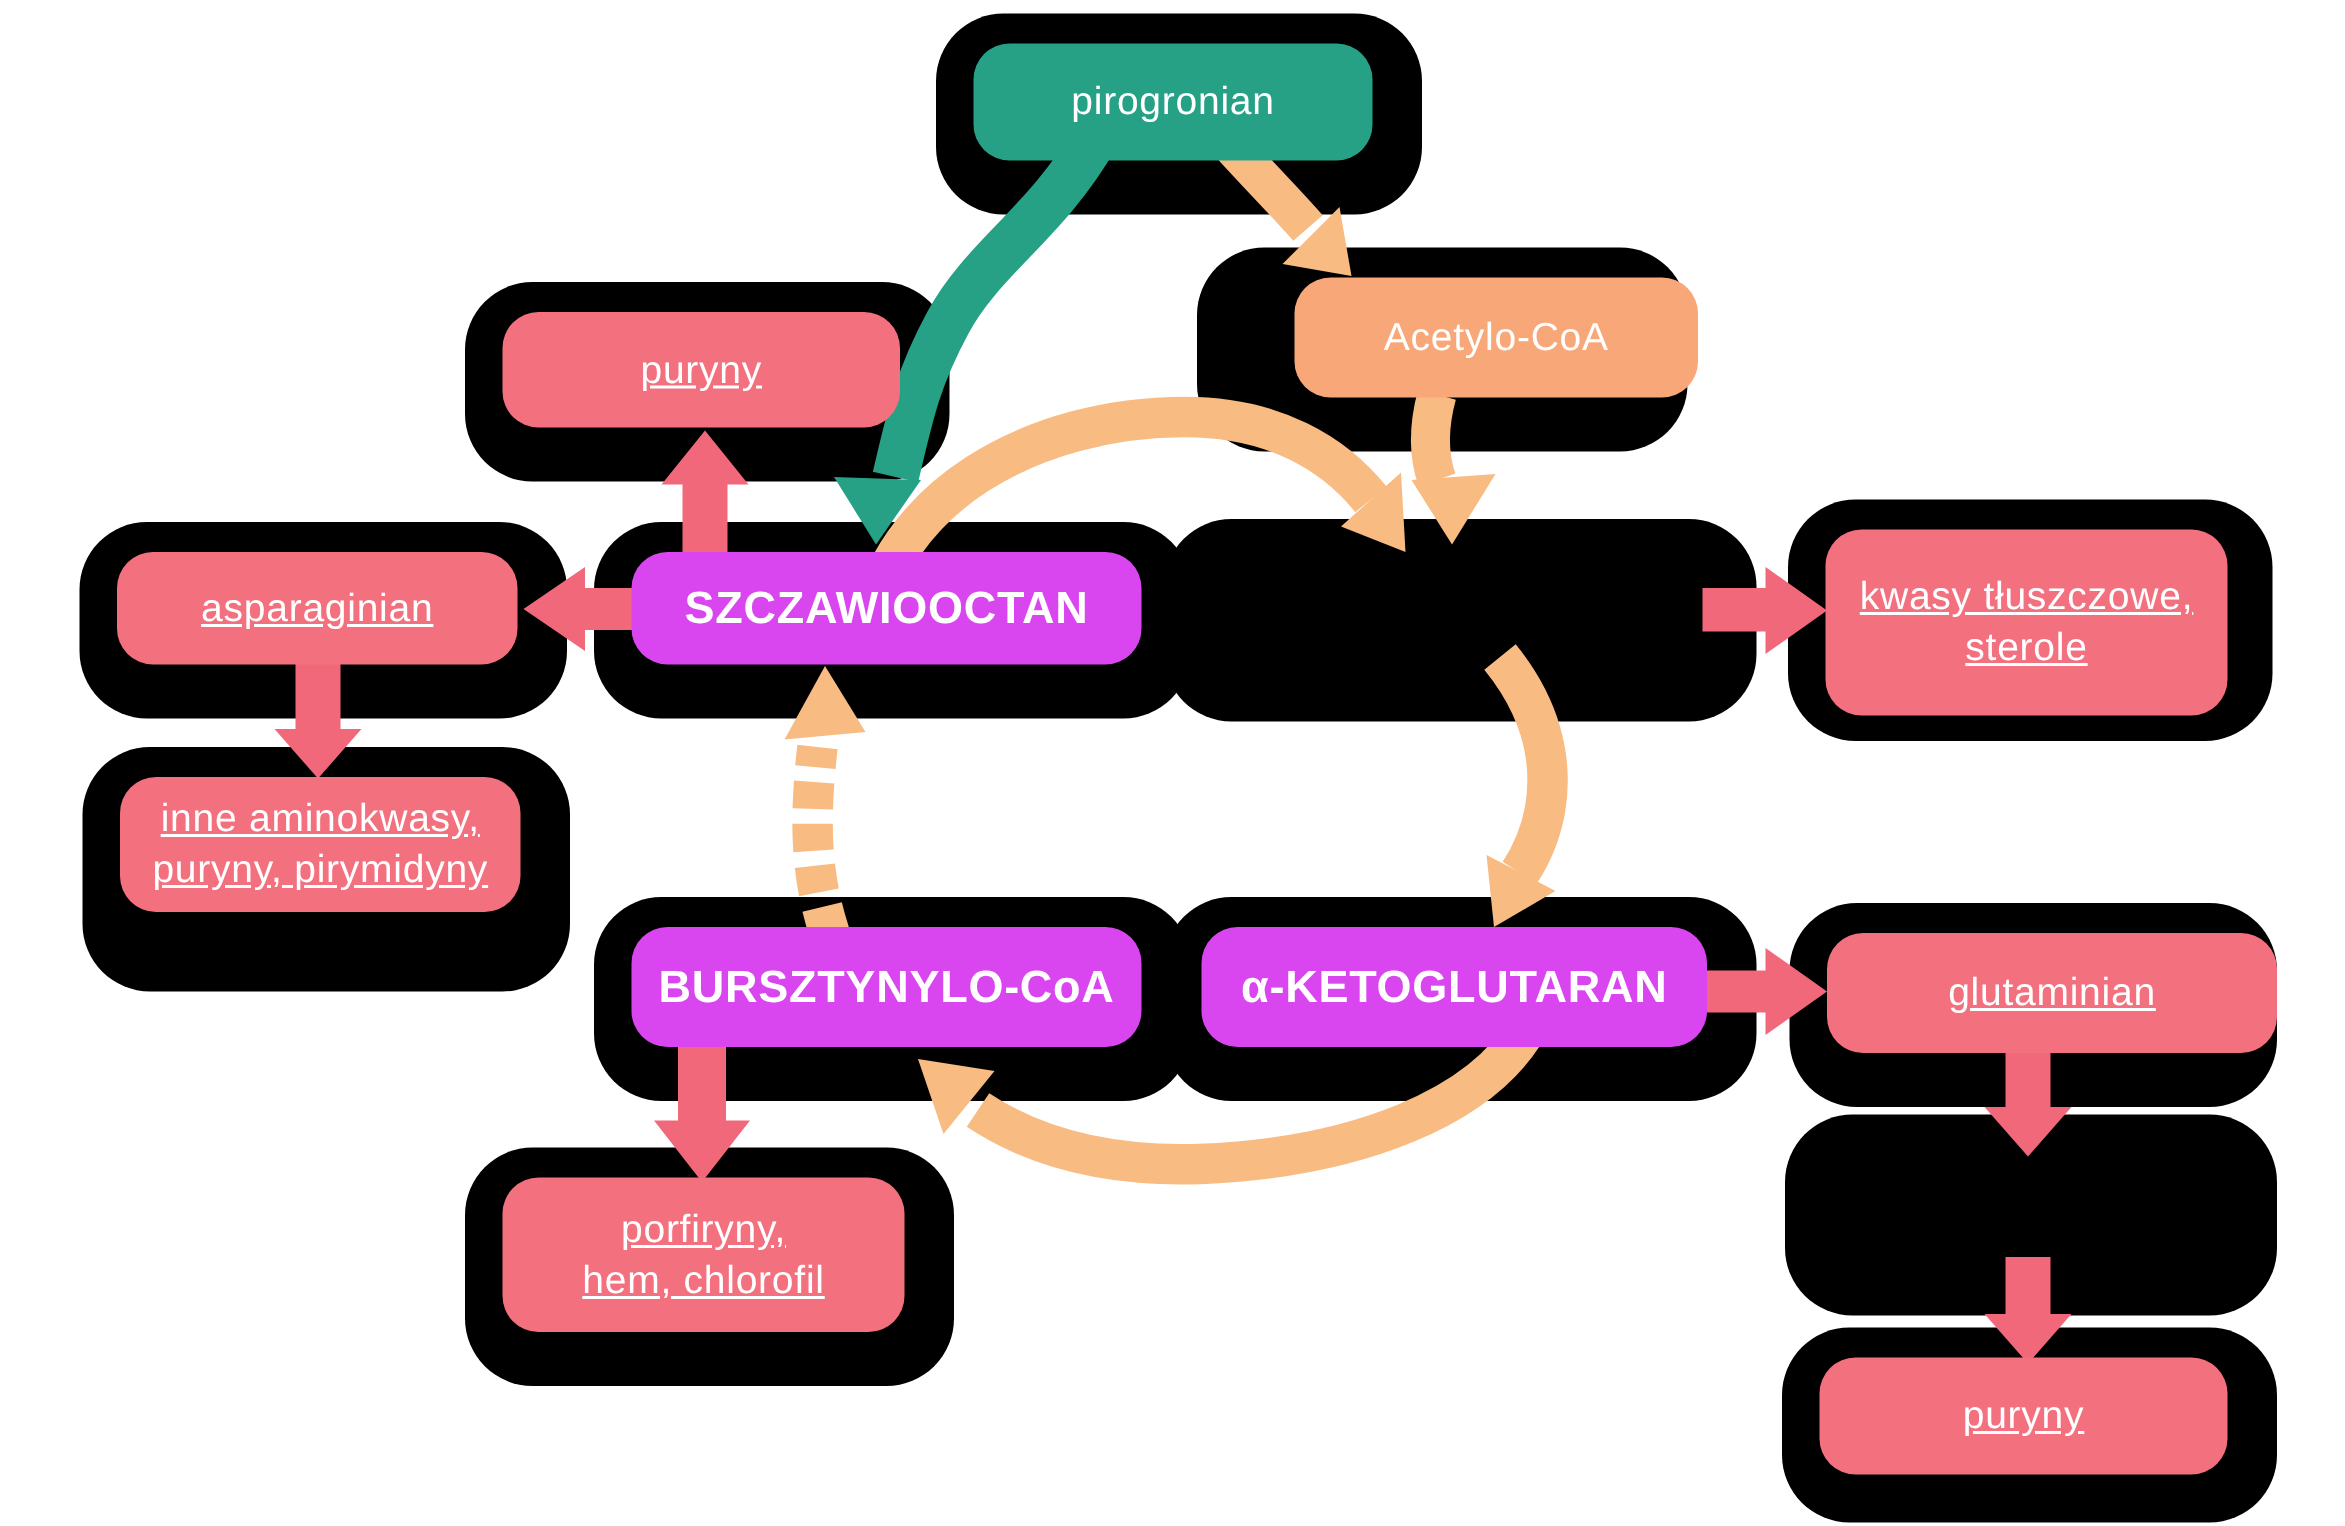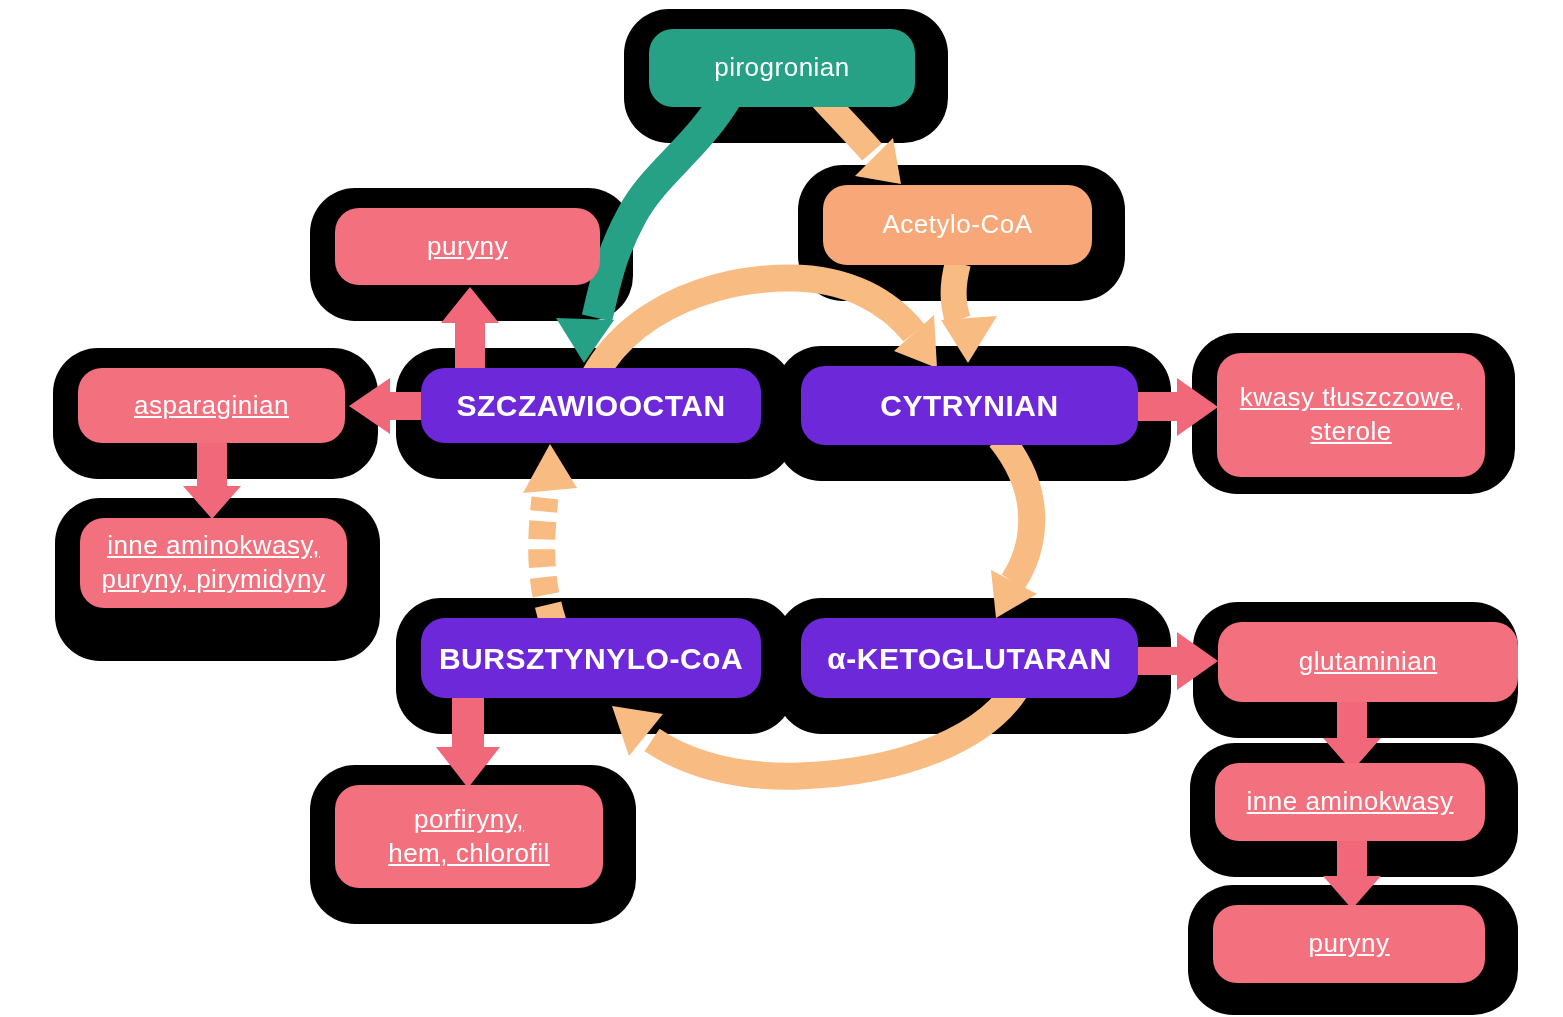--- a/index.html
+++ b/index.html
@@ -24,22 +24,22 @@
     line-height:1.3;
     font-size:26px;
     letter-spacing:0.5px;
   }
   .node.cycle .label{
     font-weight:bold;
     font-size:30px;
     letter-spacing:0.5px;
   }
   .teal  {background:#26a185;justify-content:center;}
-  .orange{background:#f8a878;}
-  .salmon{background:#6d28d9;}
+  .orange{background:#f8a878;margin-left:40px;}
+  .salmon{background:#d946ef;}
   .pink  {background:#f3707f;text-decoration:underline;}
 </style>
 </head>
 <body>
 
 <div id="stage">
 
   <svg id="arrows-svg" width="1563" height="1017" viewBox="0 0 1563 1017">
 
     <g fill="#000000">
@@ -102,23 +102,20 @@
   </div>
 
   <div class="node pink" style="left:335px;top:208px;width:265px;height:77px">
     <span class="label">puryny</span>
   </div>
 
   <div class="node salmon cycle" style="left:421px;top:368px;width:340px;height:75px">
     <span class="label">SZCZAWIOOCTAN</span>
   </div>
 
-  <div class="node salmon cycle" style="left:801px;top:366px;width:337px;height:79px">
-    <span class="label">CYTRYNIAN</span>
-  </div>
 
   <div class="node pink" style="left:78px;top:368px;width:267px;height:75px">
     <span class="label">asparaginian</span>
   </div>
 
   <div class="node pink" style="left:80px;top:518px;width:267px;height:90px">
     <span class="label">inne aminokwasy,
 puryny, pirymidyny</span>
   </div>
 
@@ -132,23 +129,20 @@
   </div>
 
   <div class="node salmon cycle" style="left:801px;top:618px;width:337px;height:80px">
     <span class="label">α-KETOGLUTARAN</span>
   </div>
 
   <div class="node pink" style="left:1218px;top:622px;width:300px;height:80px">
     <span class="label">glutaminian</span>
   </div>
 
-  <div class="node pink" style="left:1215px;top:763px;width:270px;height:78px">
-    <span class="label">inne aminokwasy</span>
-  </div>
 
   <div class="node pink" style="left:1213px;top:905px;width:272px;height:78px">
     <span class="label">puryny</span>
   </div>
 
   <div class="node pink" style="left:335px;top:785px;width:268px;height:103px">
     <span class="label">porfiryny,
 hem, chlorofil</span>
   </div>
 

